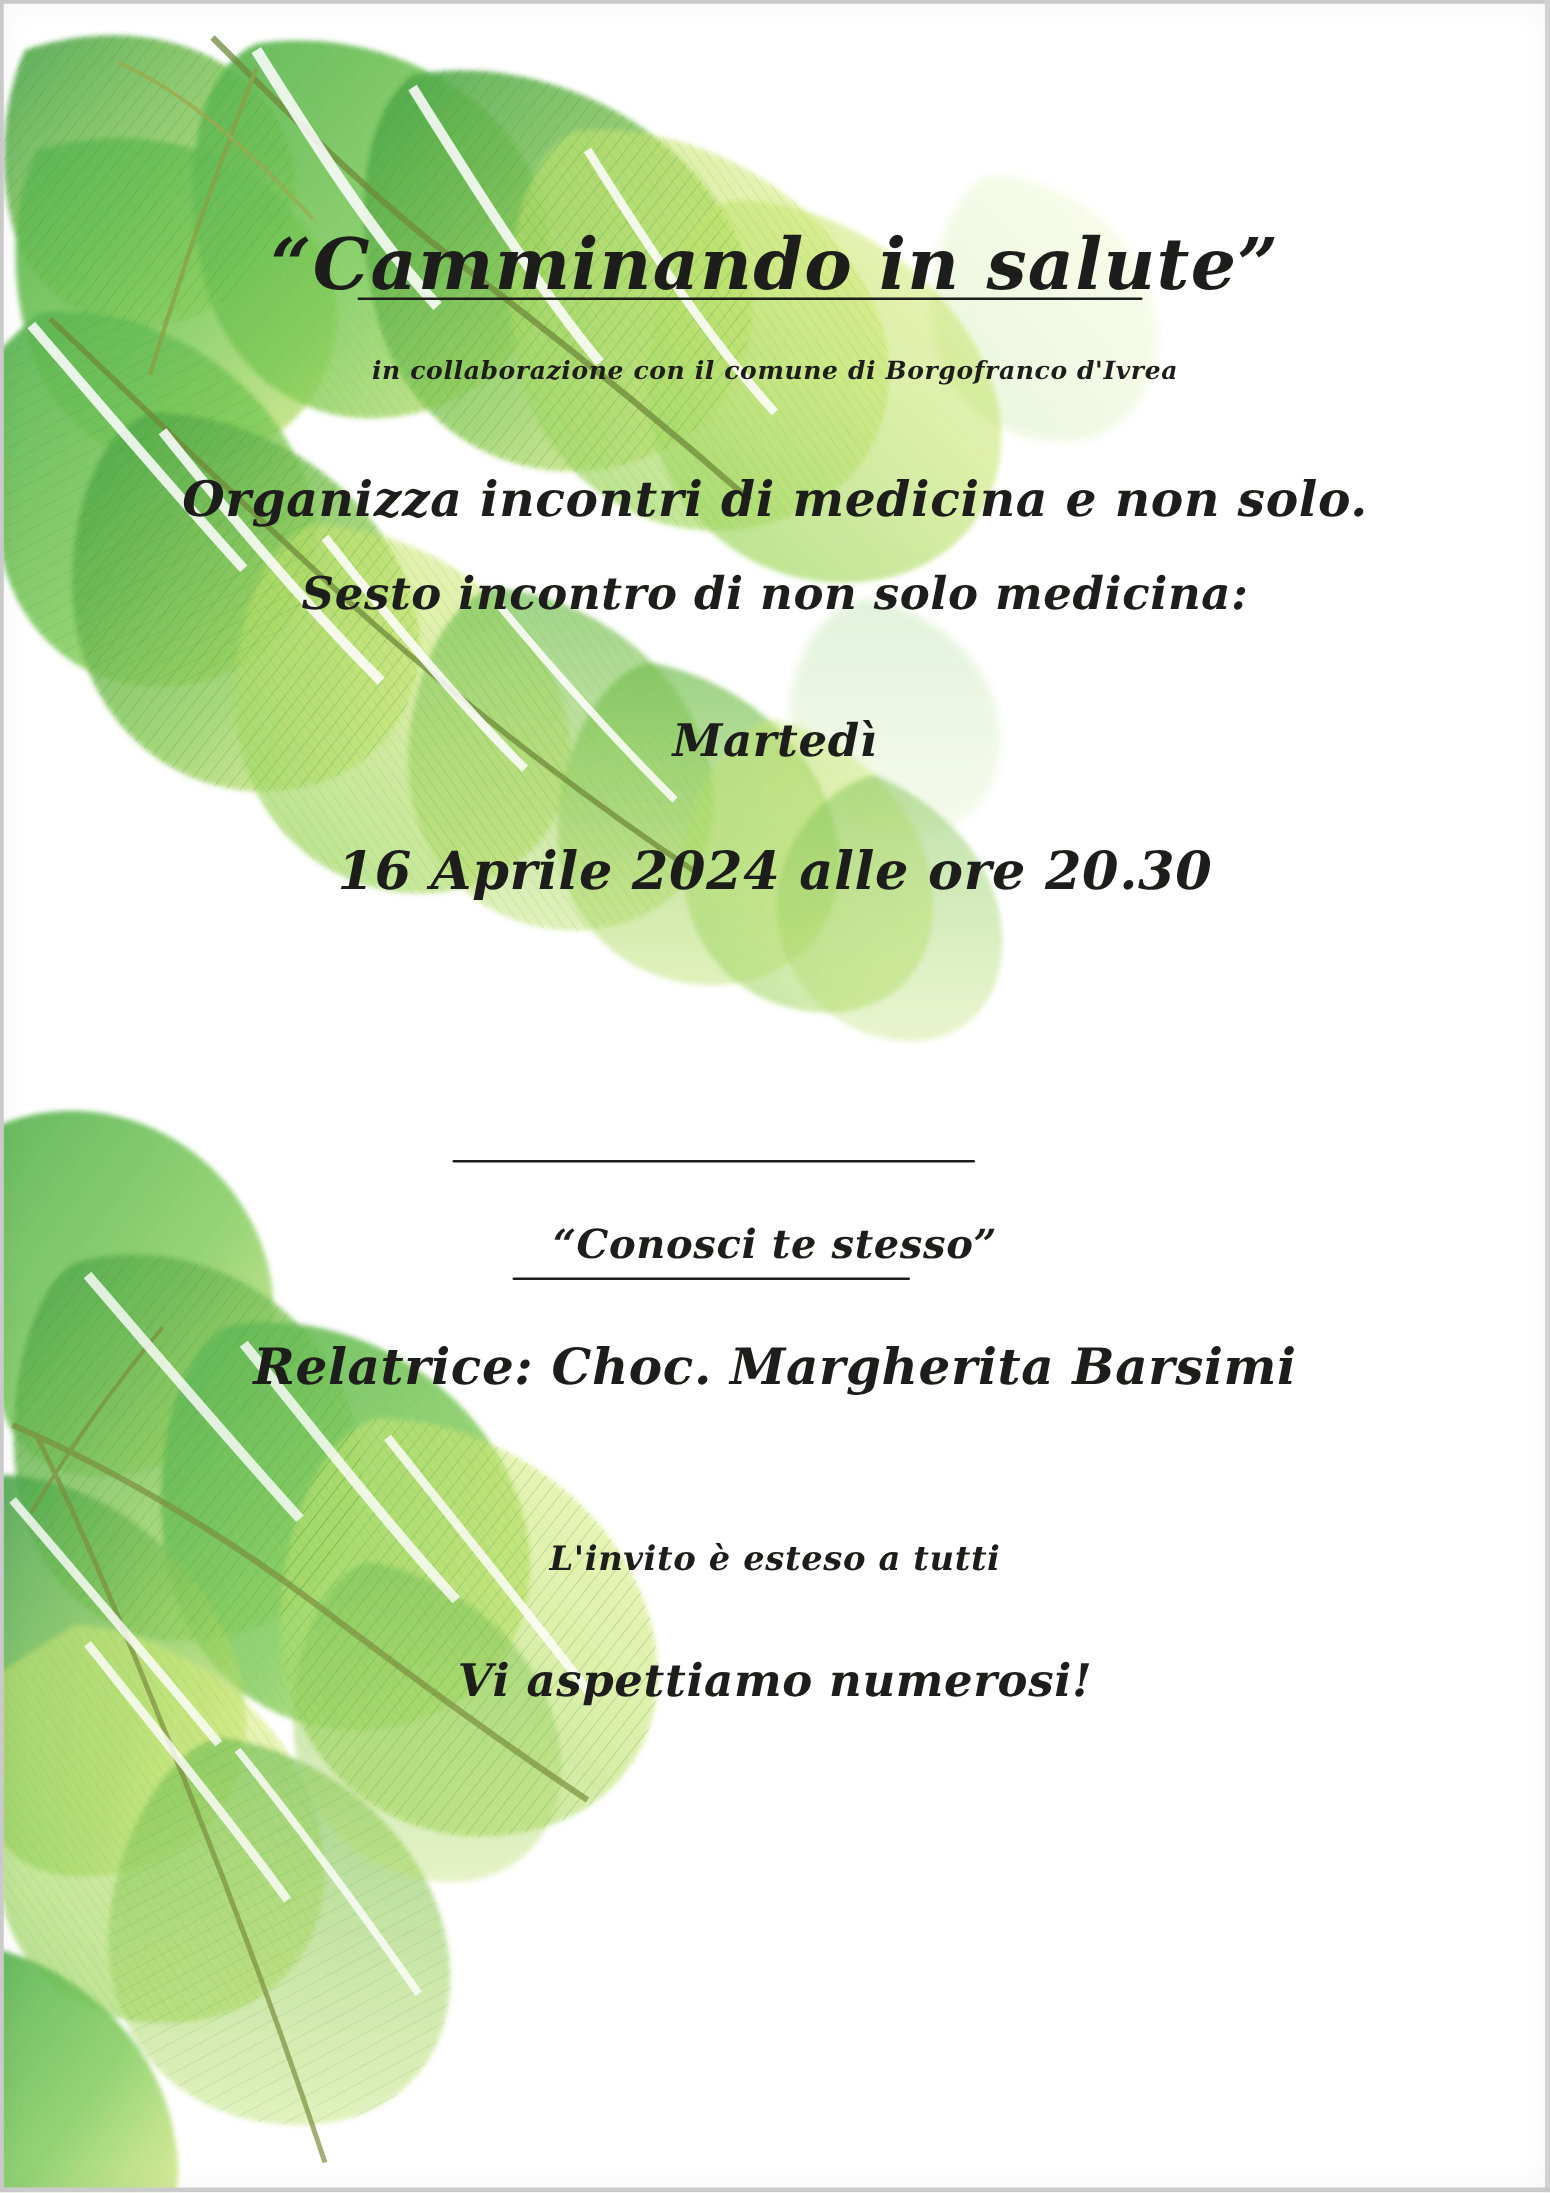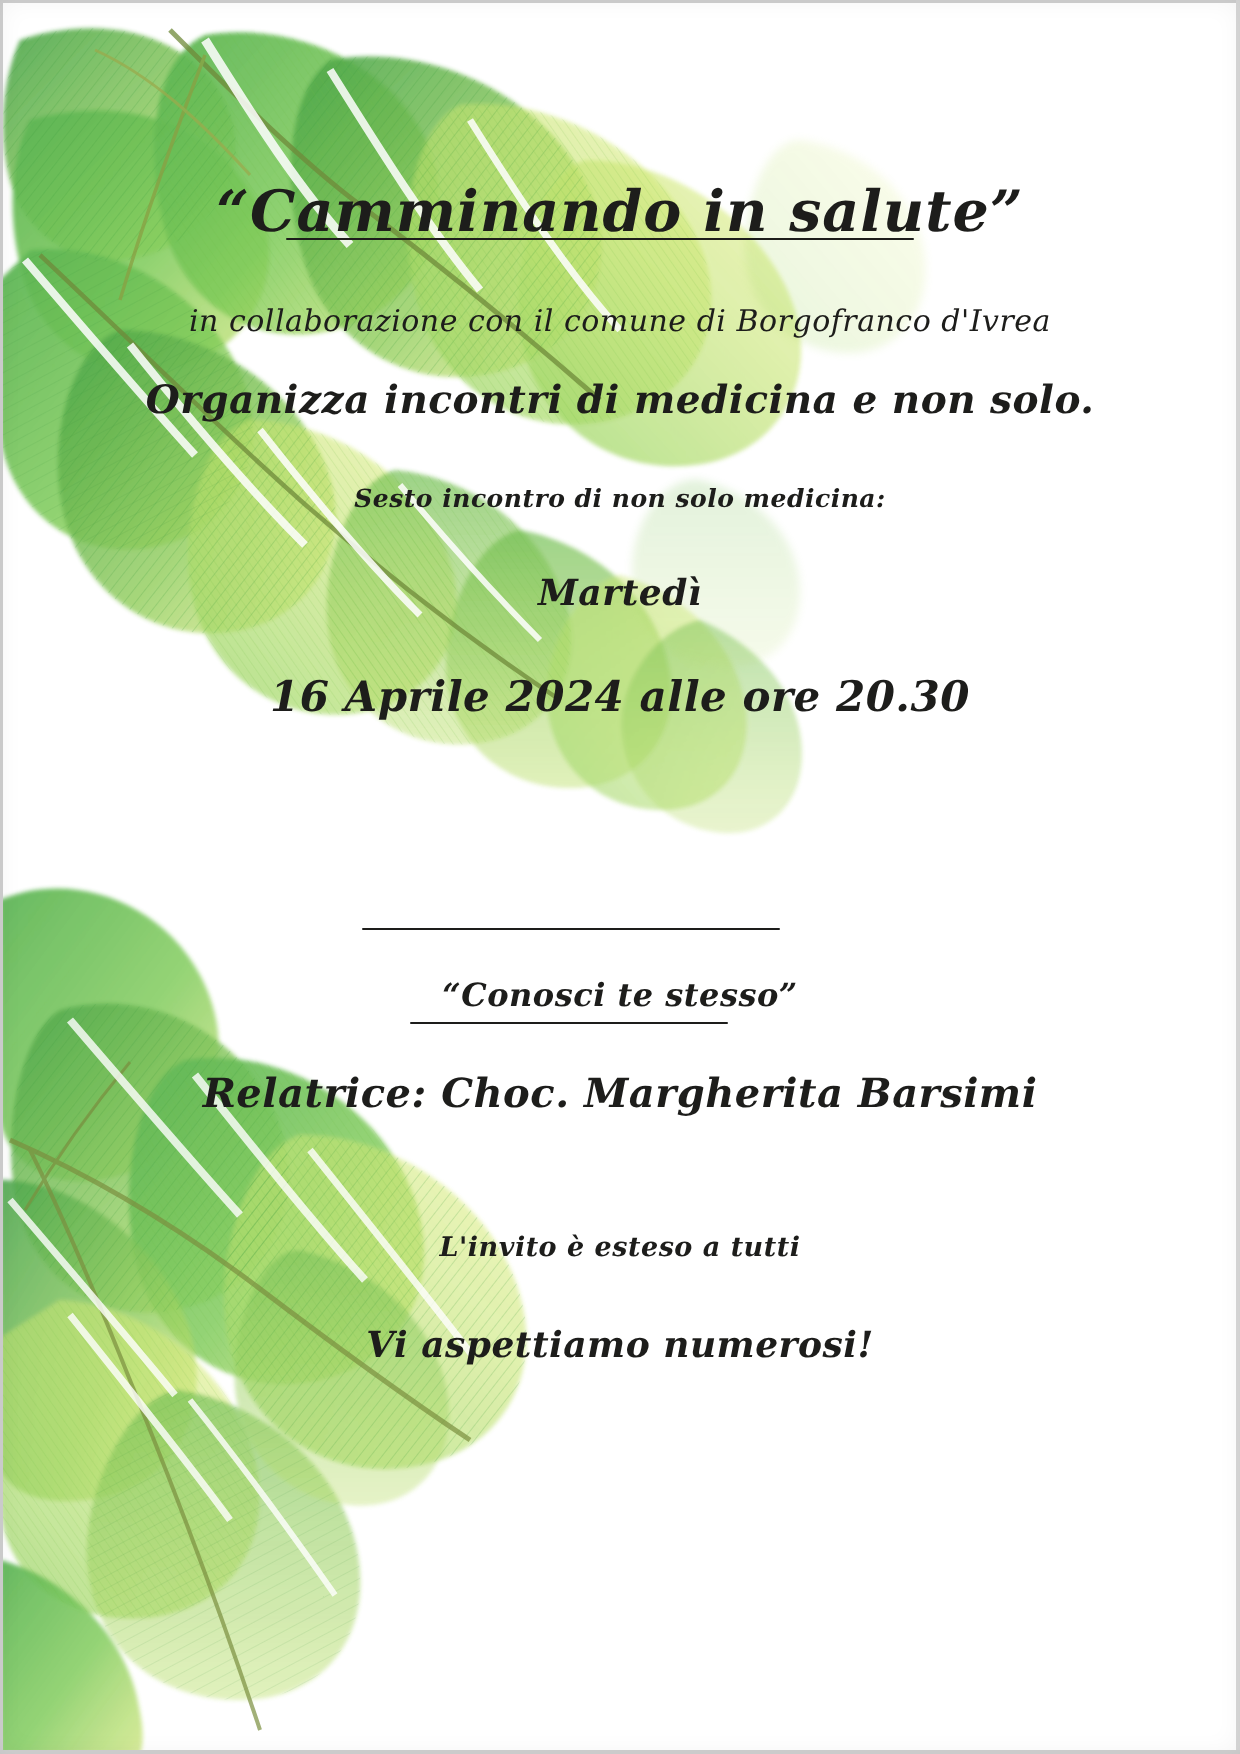--- a/index.html
+++ b/index.html
@@ -90,35 +90,35 @@
   .l-title {
     left: 50%;
     transform: translateX(-50%);
     top: 178px;
     font-size: 57px;
     letter-spacing: 1px;
   }
   .l-collab {
     left: 50%;
     transform: translateX(-50%);
-    top: 304px;
-    font-size: 30px;
-    font-weight: 400;
+    top: 284px;
+    font-size: 20px;
+    font-weight: 700;
   }
   .l-organizza {
     left: 50%;
     transform: translateX(-50%);
     top: 377px;
     font-size: 39px;
   }
   .l-sesto {
     left: 50%;
     transform: translateX(-50%);
-    top: 484px;
-    font-size: 25px;
+    top: 454px;
+    font-size: 36px;
   }
   .l-martedi {
     left: 50%;
     transform: translateX(-50%);
     top: 572px;
     font-size: 36px;
   }
   .l-data {
     left: 50%;
     transform: translateX(-50%);

